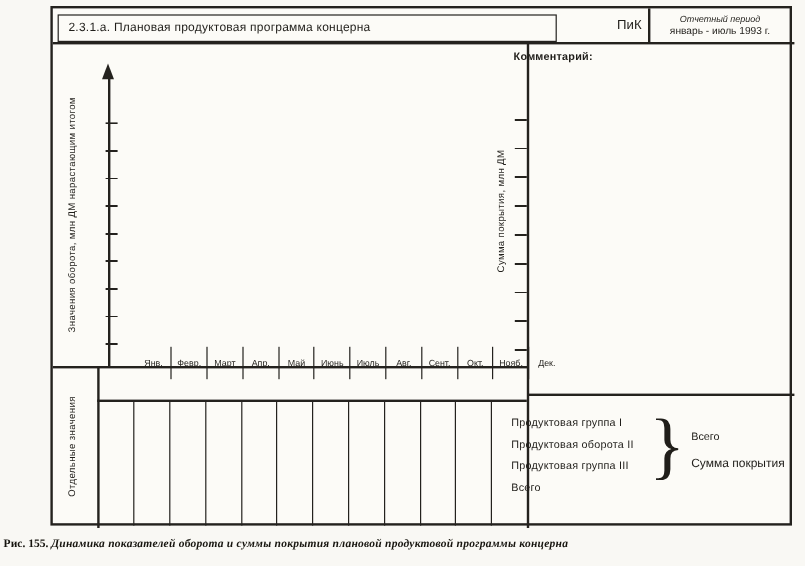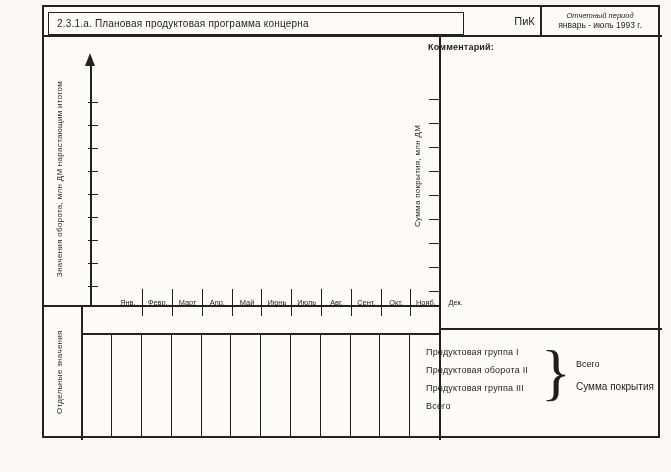--- a/index.html
+++ b/index.html
@@ -128,13 +128,17 @@
       <span>Продуктовая группа I</span>
       <span>Продуктовая оборота II</span>
       <span>Продуктовая группа III</span>
       <span>Всего</span>
     </div>
     <div class="legend-brace">}</div>
     <div class="legend-measure-1">Всего</div>
     <div class="legend-measure-2">Сумма покрытия</div>
   </div>
 
+  <div class="caption">
+    <span class="fig">Рис. 155.</span>
+    <span class="txt">Динамика показателей оборота и суммы покрытия плановой продуктовой программы концерна</span>
+  </div>
 </div>
 
 </body></html>

